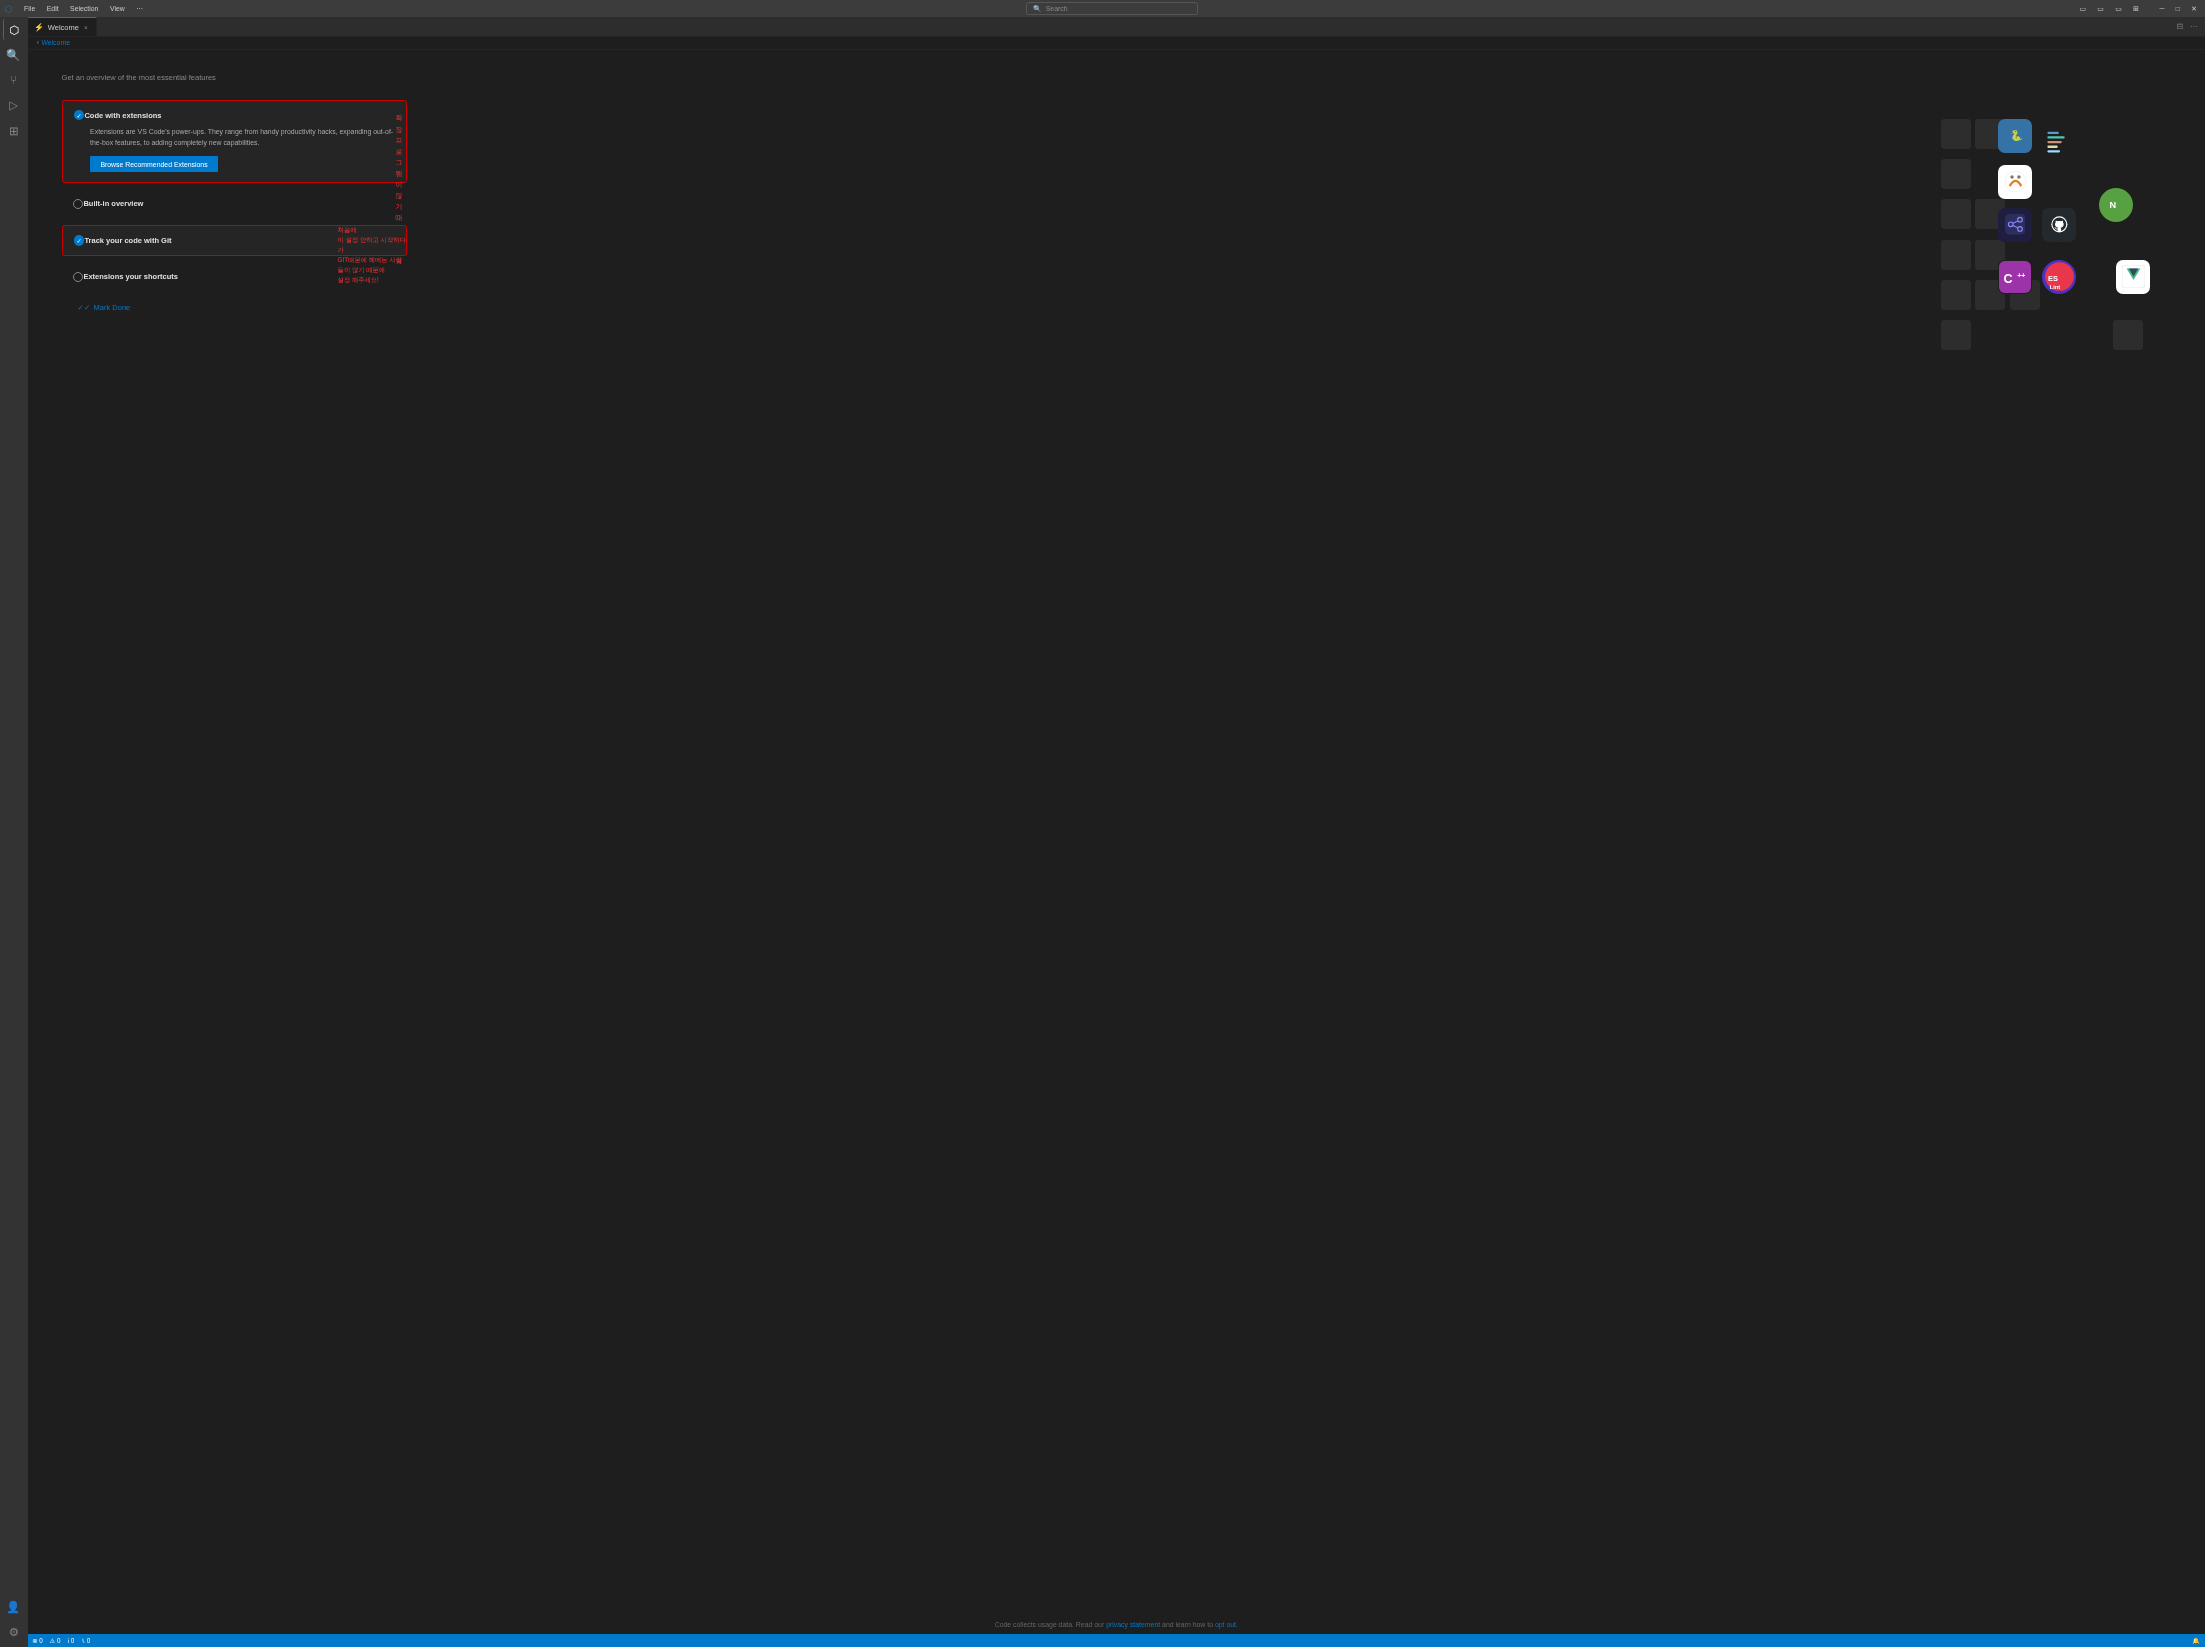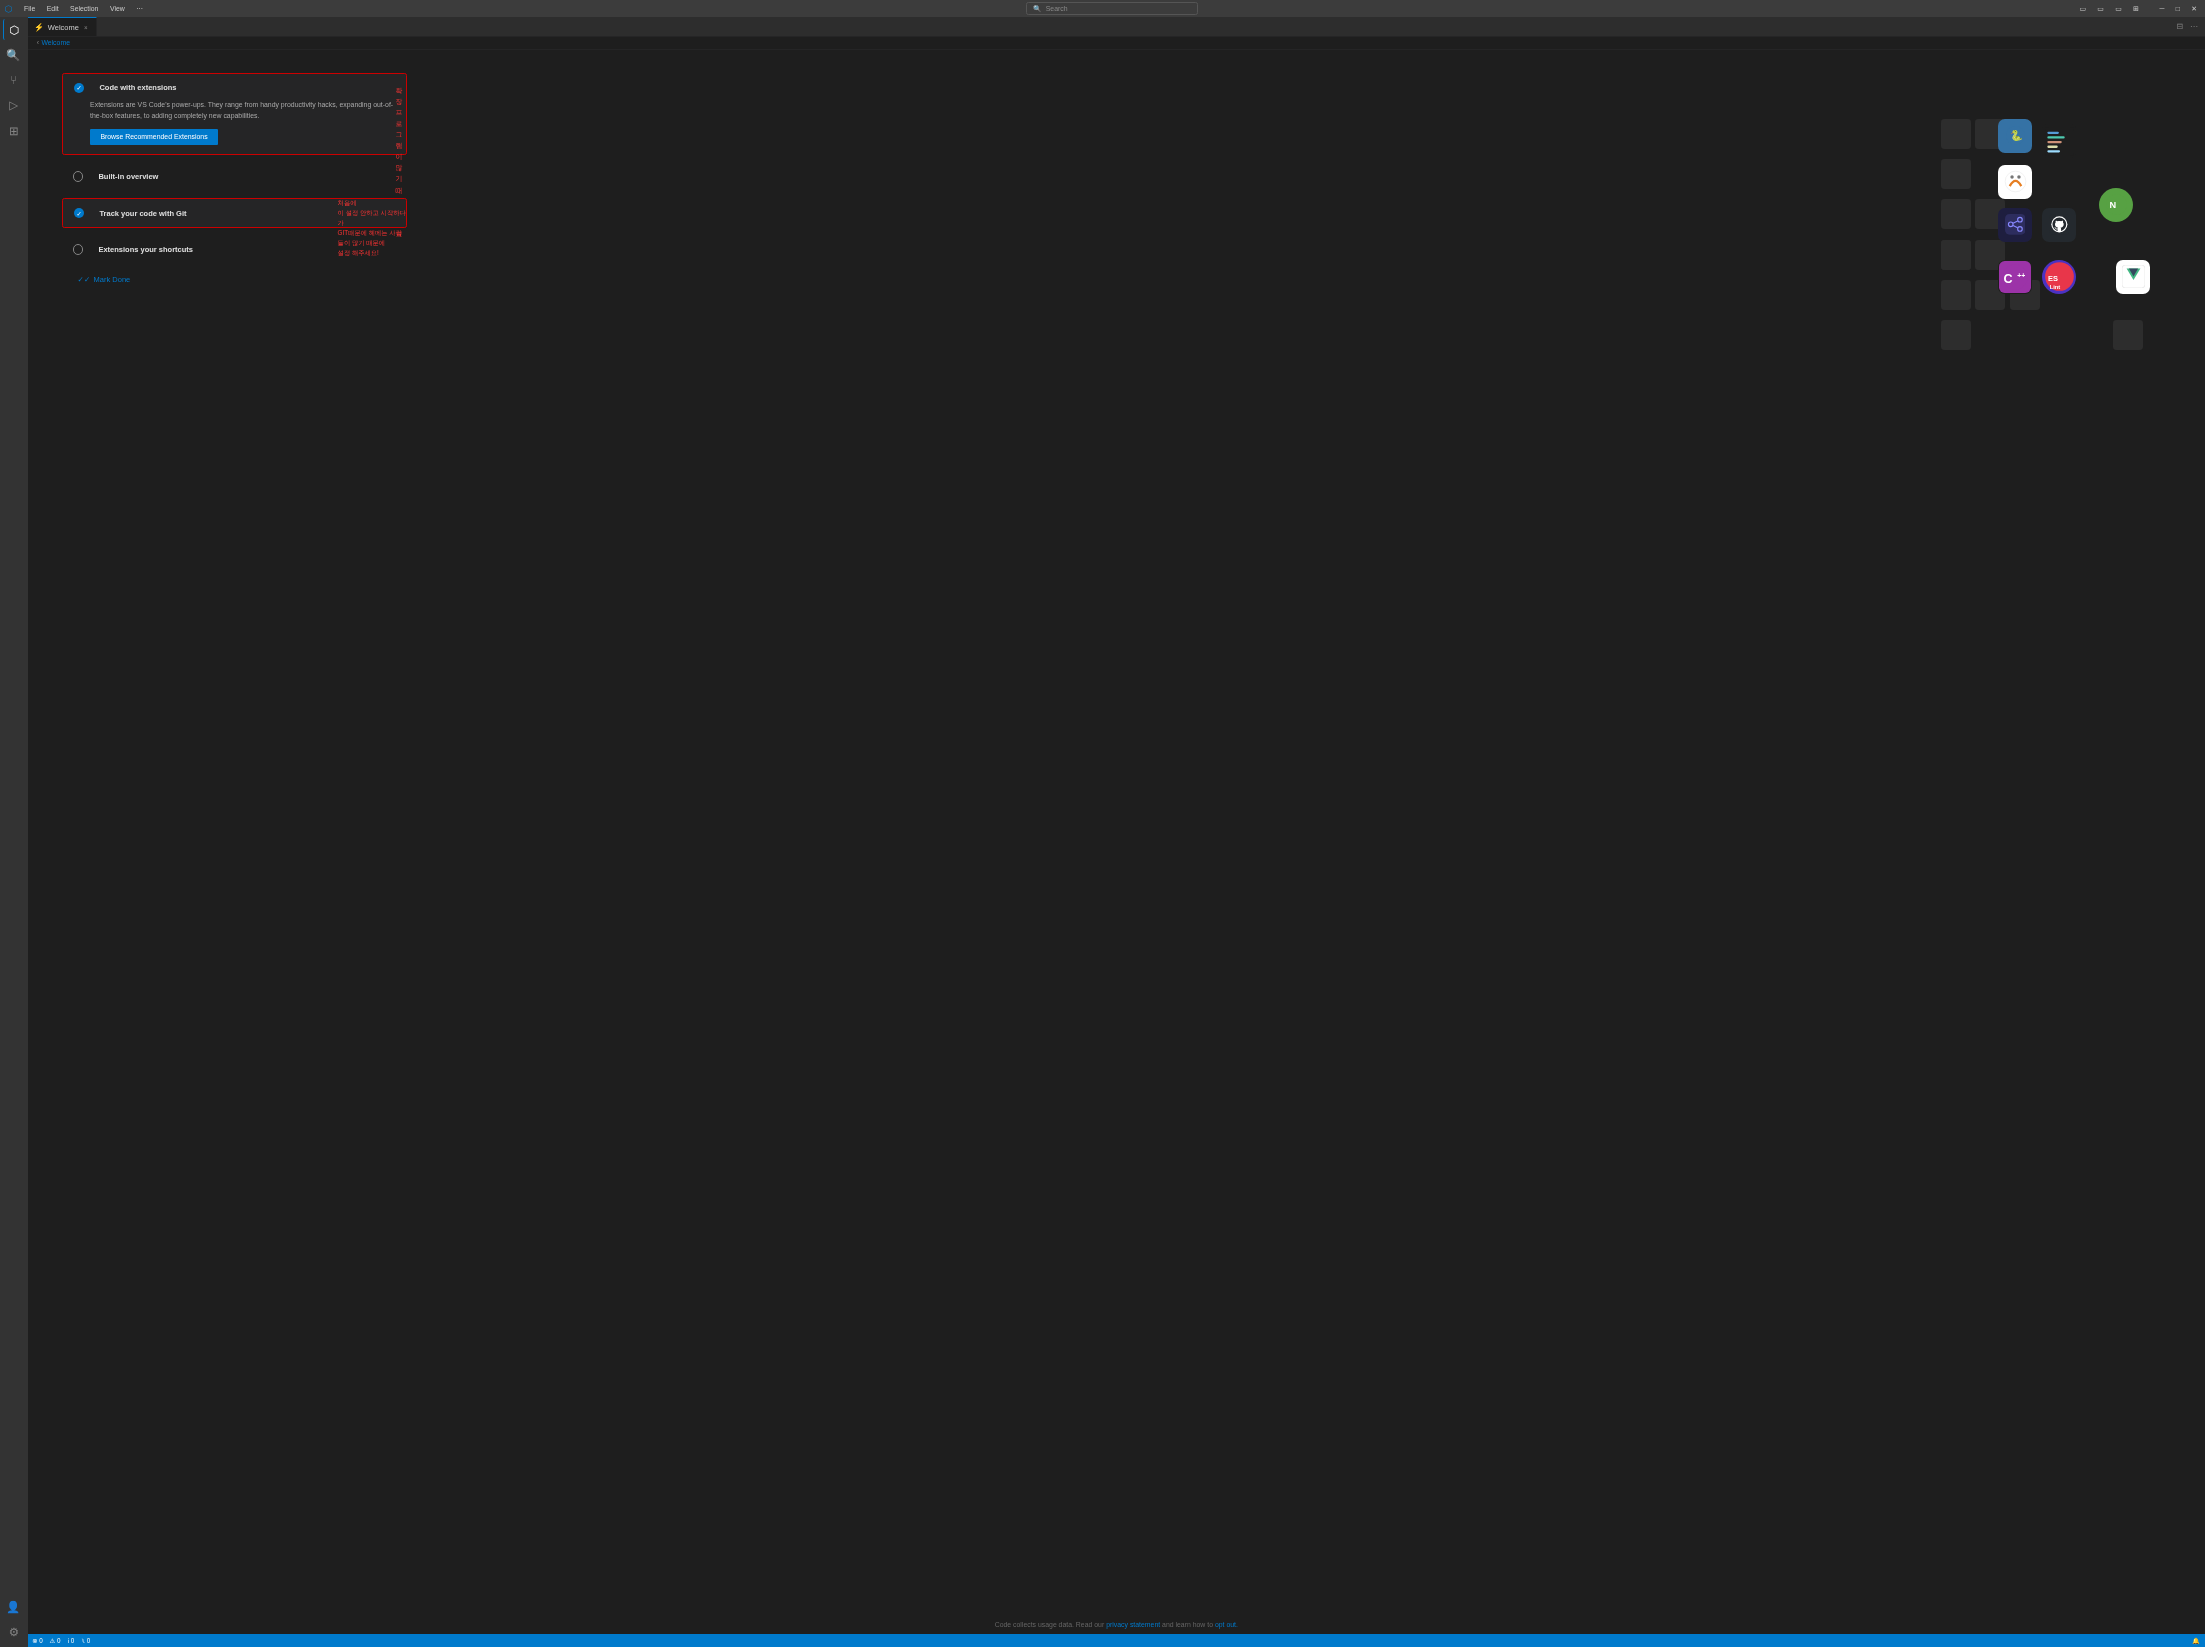--- a/index.html
+++ b/index.html
@@ -214,21 +214,21 @@
       padding: 9.2px 11.5px;
     }
     .item-card.no-border {
       border: none;
       background: transparent;
     }
 
     .item-header {
       display: flex;
       align-items: center;
-      gap: 15px;
+      gap: 0;
       margin-bottom: 5.7px;
     }
     .item-header.simple {
       margin-bottom: 0;
     }
 
     .check-circle {
       width: 10.3px;
       height: 10.3px;
       border-radius: 50%;
@@ -405,20 +405,21 @@
     </div>
 
     <div class="breadcrumb">
       <span class="breadcrumb-chevron">‹</span>
       <span>Welcome</span>
     </div>
 
     <div class="content-area">
       <div class="main-content">
 
+        <div class="page-subtitle">Get an overview of the most essential features</div>
 
         <div class="fundamentals-list">
 
           <div class="item-card" style="position:relative;">
             <div class="item-header">
               <div class="check-circle">✓</div>
               <span class="item-title">Code with extensions</span>
             </div>
             <div class="item-desc">Extensions are VS Code's power-ups. They range from handy productivity hacks, expanding out-of-the-box features, to adding completely new capabilities.</div>
             <button class="browse-btn">Browse Recommended Extensions</button>

